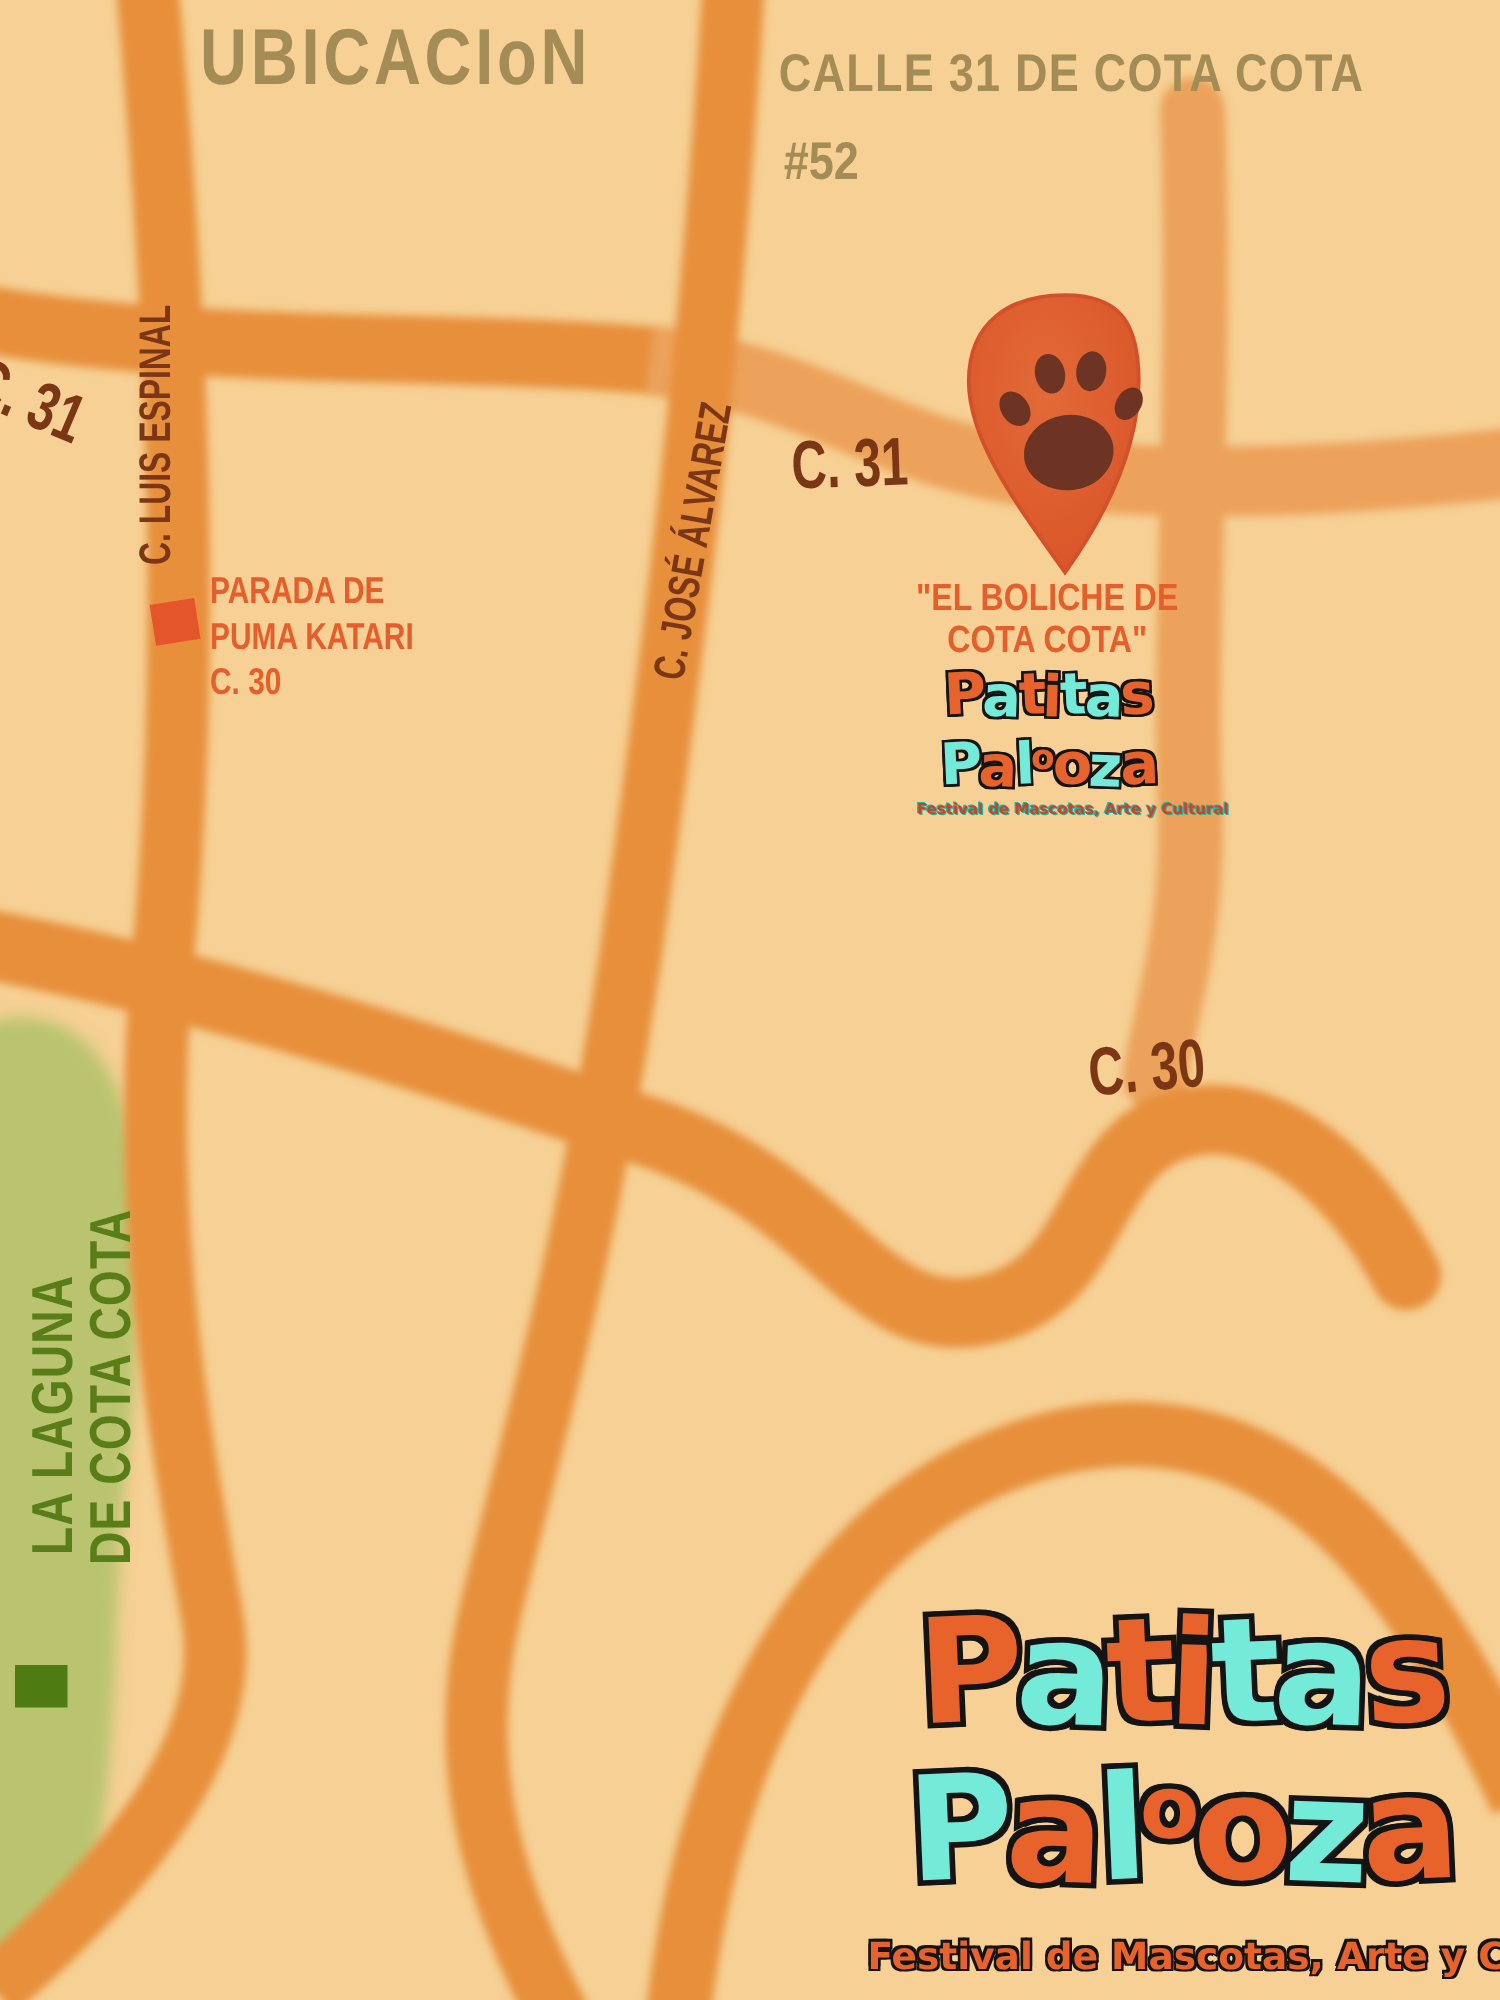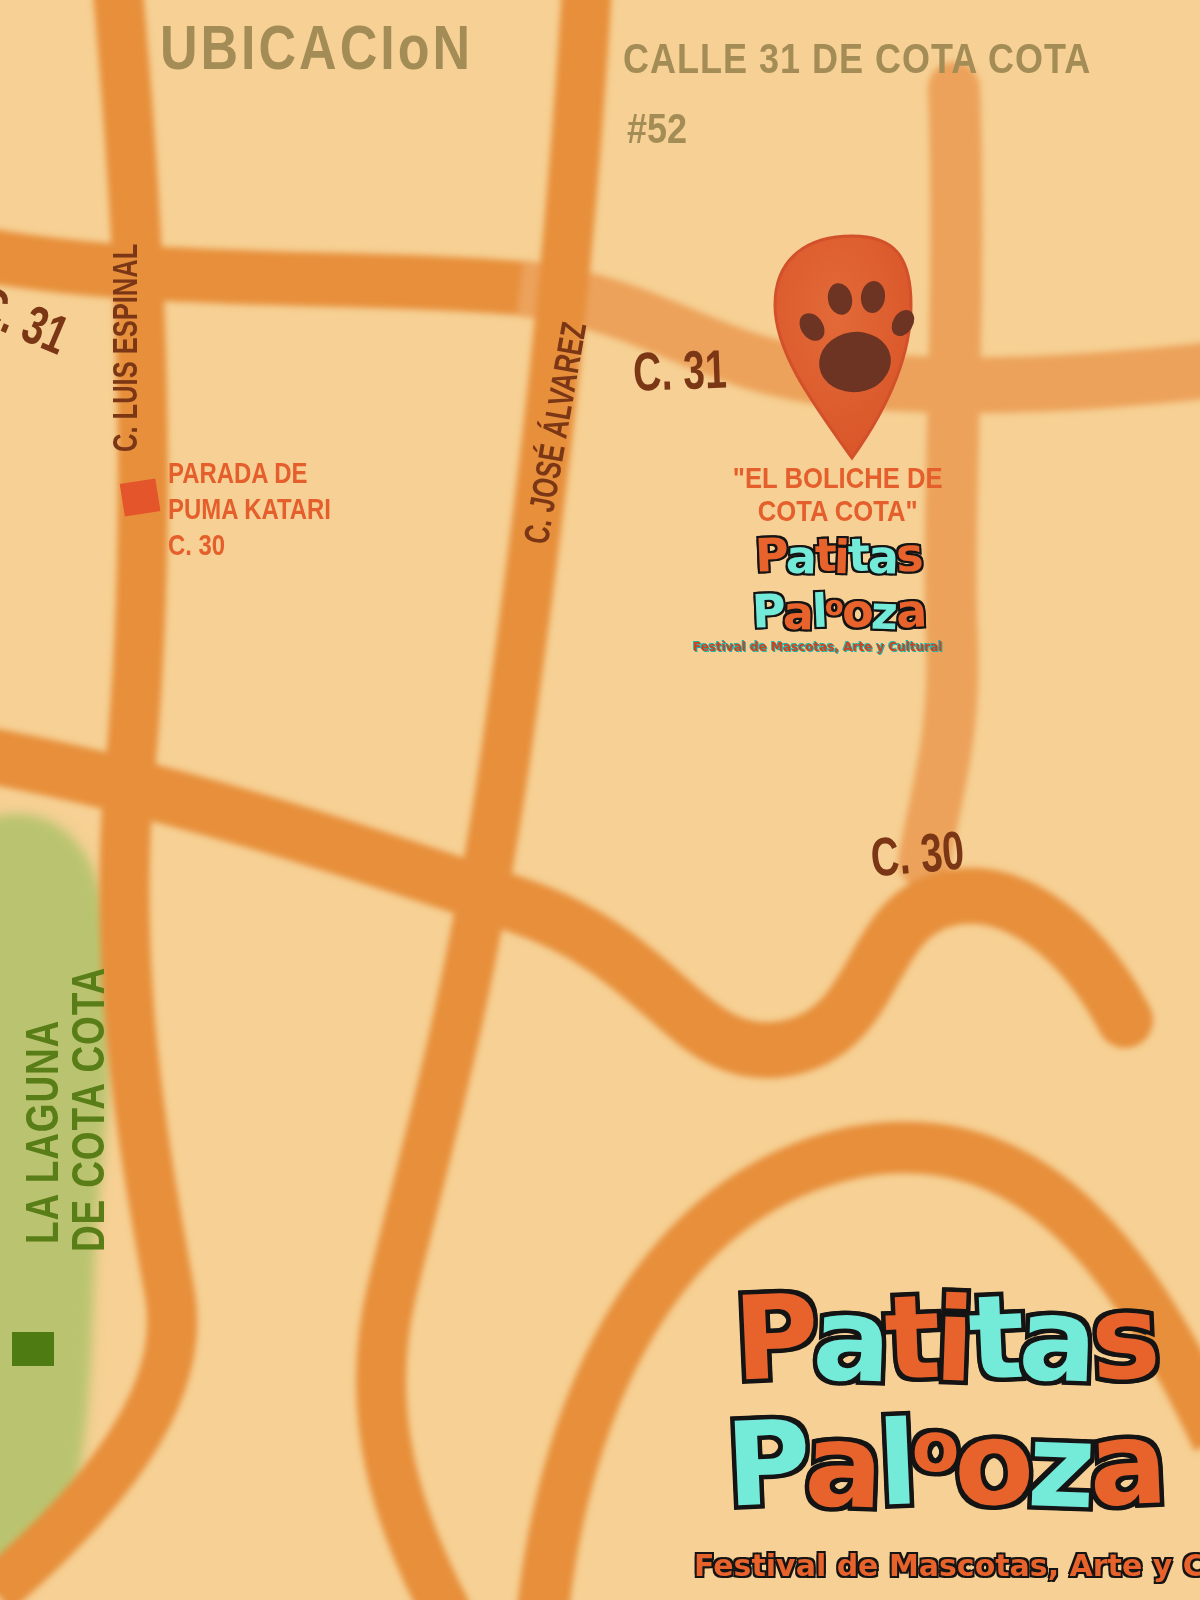--- a/index.html
+++ b/index.html
@@ -16,21 +16,21 @@
   
   .logo-word{font-family:"DejaVu Sans",sans-serif;font-weight:700;letter-spacing:-.05em;text-align:center;}
   .logo-word span{display:inline-block;paint-order:stroke fill;}
   .logo-word span:nth-child(odd){transform:rotate(-2.5deg);}
   .logo-word span:nth-child(even){transform:rotate(2deg) translateY(2px);}
   .logo-big span{-webkit-text-stroke:9px #141414;text-shadow:4px 4px 0 #141414,-4px 4px 0 #141414,4px -4px 0 #141414,-4px -4px 0 #141414;}
   .logo-small span{-webkit-text-stroke:4px #141414;text-shadow:2px 2px 0 #141414,-2px 2px 0 #141414,2px -2px 0 #141414,-2px -2px 0 #141414;}
   .lo{color:var(--logo-orange,#e8632b);}
   .lt{color:var(--logo-teal,#74ead9);}
   .logo-word .sm{font-size:.6em;vertical-align:.5em;}
-  .logo-sub{font-family:"DejaVu Sans",sans-serif;font-weight:700;text-align:left;color:var(--logo-orange,#e8632b);}
+  .logo-sub{font-family:"DejaVu Sans",sans-serif;font-weight:700;text-align:right;color:var(--logo-orange,#e8632b);}
   .logo-sub-big{font-size:30px;-webkit-text-stroke:2.5px #141414;paint-order:stroke fill;
                 text-shadow:2px 2px 0 #141414,-2px 2px 0 #141414,2px -2px 0 #141414,-2px -2px 0 #141414;}
   .logo-sub-small{font-size:12px;color:#d0411f;text-shadow:1px 1px 0 #17b7ad,-1px -1px 0 #17b7ad;}
 </style>
 </head>
 <body>
 
 <div class="poster">
 
   <svg width="1200" height="1600" viewBox="0 0 1200 1600">

